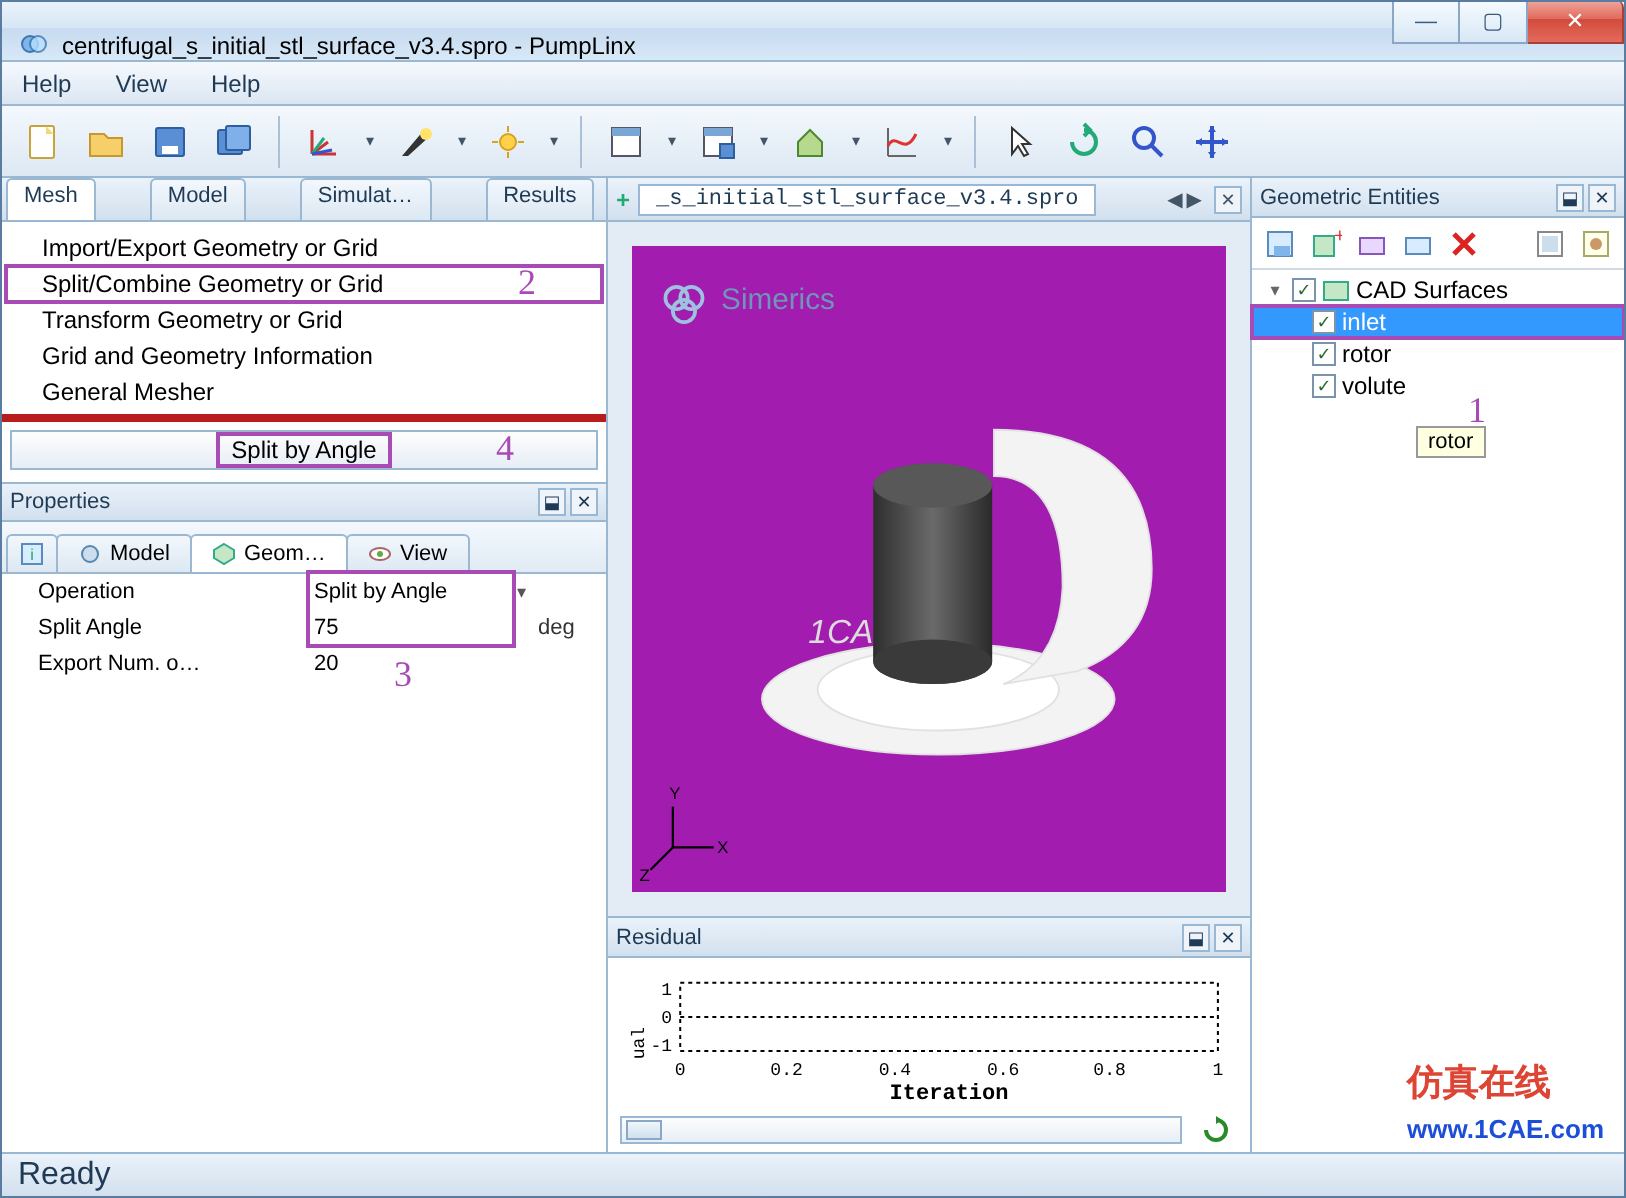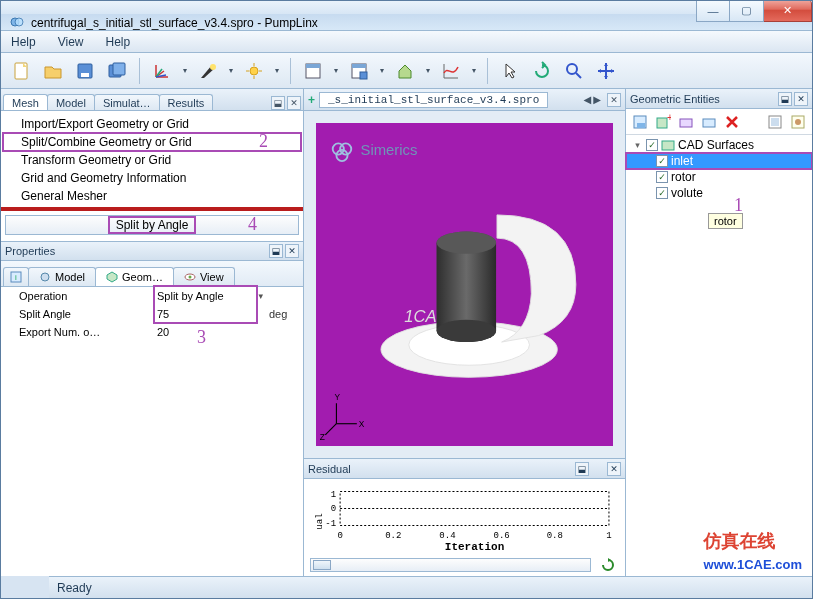--- a/index.html
+++ b/index.html
@@ -82,25 +82,26 @@
   }
 
   
   .leftcol {
     width: 303px; display: flex; flex-direction: column;
     background: #fff;
     border-right: 1px solid #9bb8d3;
   }
   .tabrow {
     height: 22px;
-    display: flex; align-items: flex-end;
+    display: flex; 
     background: linear-gradient(#eaf2fa,#d2e0ee);
     border-bottom: 1px solid #9bb8d3;
     padding-left: 2px;
     font-size: 11px;
+    gap: 28px;
   }
   .tab {
     padding: 2px 8px 1px 8px;
     border: 1px solid #9bb8d3;
     border-bottom: none;
     margin-right: -1px;
     background: linear-gradient(#f2f7fc,#dde8f3);
     color: #1f3a55;
     border-top-left-radius: 3px;
     border-top-right-radius: 3px;
@@ -232,21 +233,21 @@
   .node-ico { width:14px; height:14px; }
   .tooltip-box {
     position:absolute; background:#ffffe1; border:1px solid #999; padding:1px 5px; font-size:11px;
   }
 
   
   .statusbar {
     height:22px; background:linear-gradient(#eaf2fa,#d2e0ee);
     border-top:1px solid #9bb8d3;
     display:flex; align-items:center; padding:0 8px;
-    font-size:12px; color:#1f3a55;margin-left:48px;
+    font-size:16px; color:#1f3a55;
   }
 
   
   .watermark {
     position:absolute; right:6px; bottom:24px;
     font-size:18px; font-weight:bold;
     color:#1a5fb4;
     background: rgba(255,255,255,0.3);
     padding:0 4px;
   }
@@ -529,21 +530,21 @@
             <text x="-2" y="-26" fill="#000">Y</text>
           <line x1="0" y1="0" x2="22" y2="0" stroke="#000"></line>
             <text x="24" y="3" fill="#000">X</text>
           <line x1="0" y1="0" x2="-12" y2="12" stroke="#000"></line>
             <text x="-18" y="18" fill="#000">Z</text>
         </g>
       </svg>
     </div>
 
     <div class="residual">
-      <div class="panel-header" style="border-top:none;gap:16px;">
+      <div class="panel-header" style="border-top:none;">
         <span>Residual</span>
         <span class="spacer"></span>
         <div class="dock-btn">⬓</div>
         <div class="dock-btn" style="margin-left:2px">✕</div>
       </div>
       <div style="flex:1; position:relative;">
         <svg viewBox="0 0 320 70" width="100%" height="100%">
           <g font-family="Courier New,monospace" font-size="9" fill="#000">
             <text x="18" y="40" transform="rotate(-90 18,40)" text-anchor="middle">ual</text>
 

